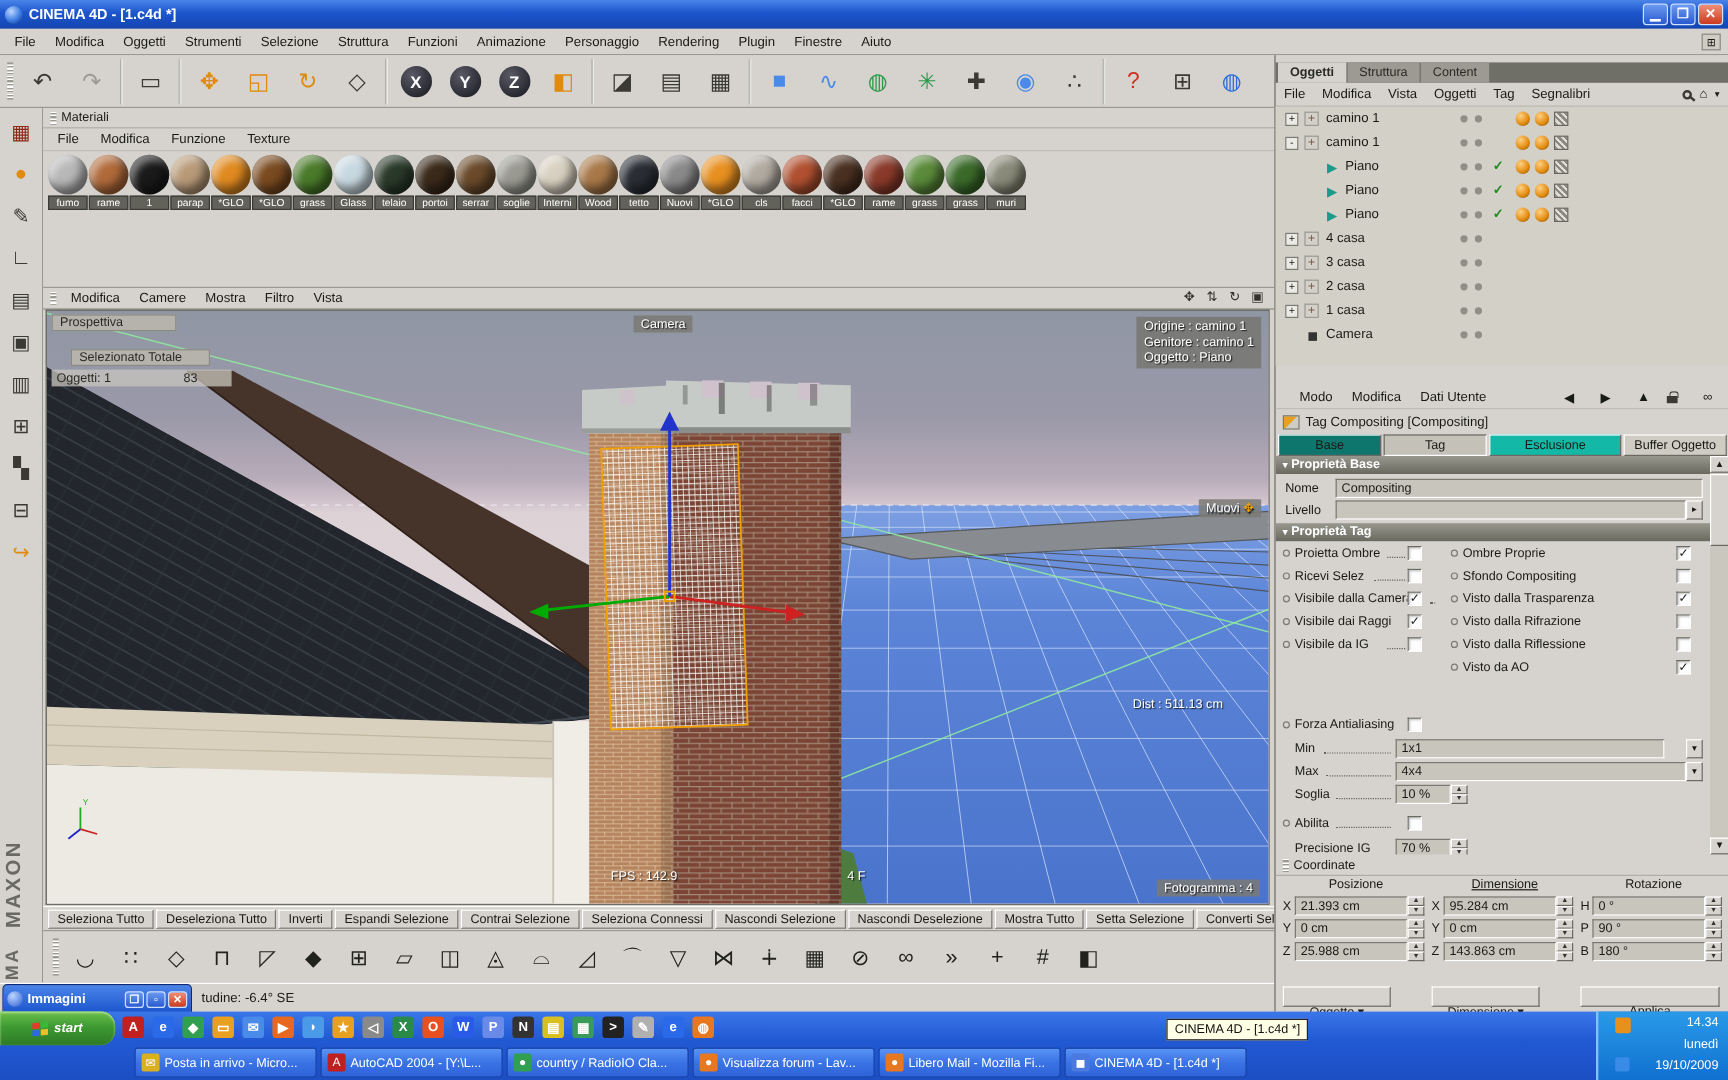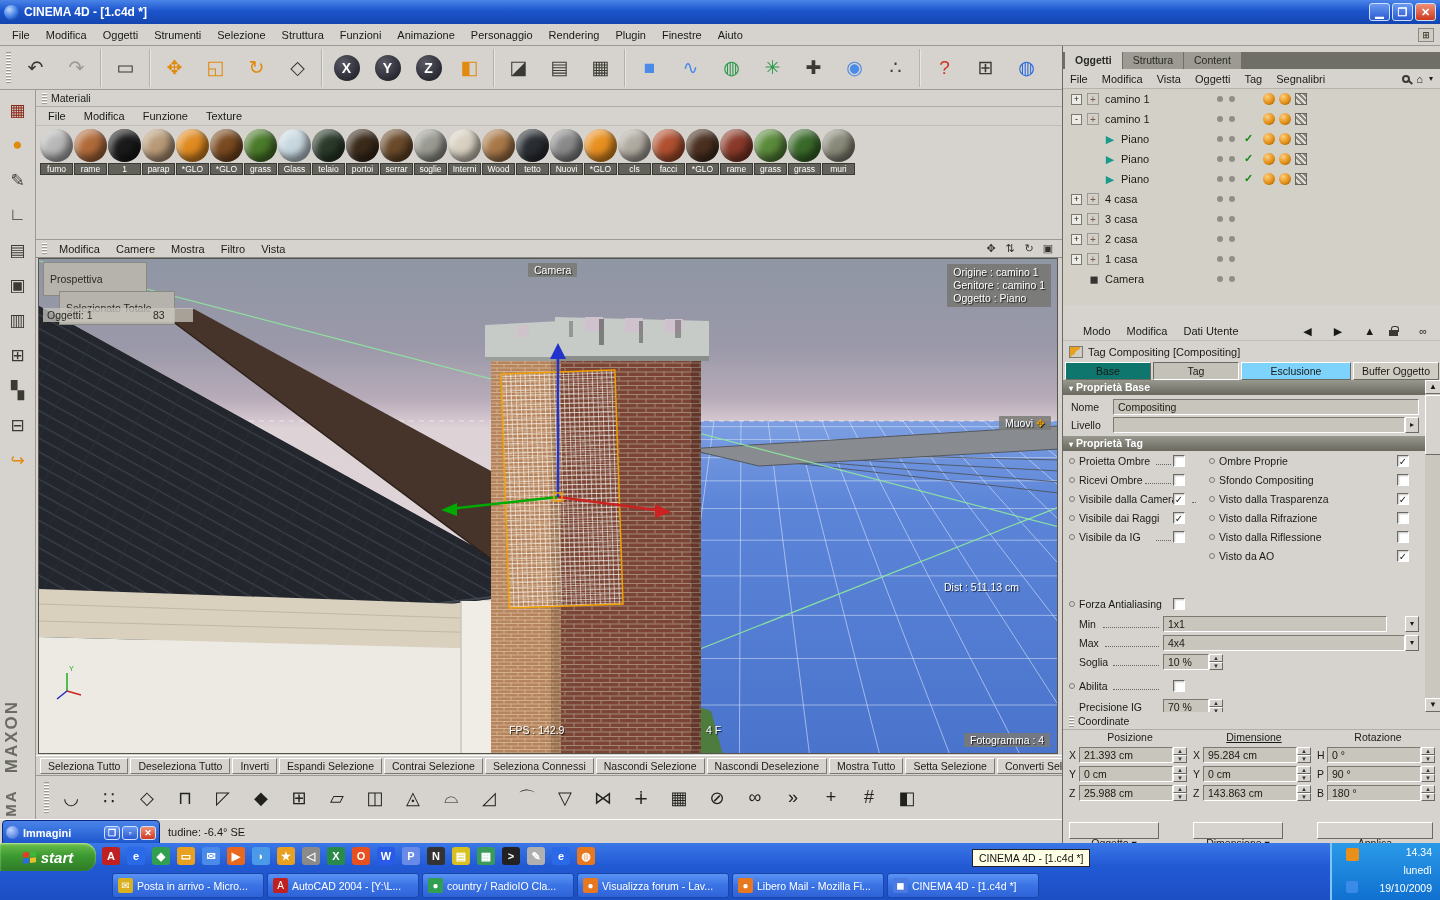--- a/index.html
+++ b/index.html
@@ -36,21 +36,21 @@
   
   #viewport{left:36px;top:240px;width:1026px;height:515px;background:#d6d3ce}
   #vp-menu{height:18px;display:flex;align-items:center;border-bottom:1px solid #8a8a82;padding-left:2px}
   #vp-menu .mi{padding:2px 8px}
   #vp-right{margin-left:auto;display:flex;gap:3px;padding-right:6px}
   .vpi{width:16px;height:14px;font-size:11px;line-height:13px;text-align:center;color:#33332b}
   #scene{position:absolute;left:2px;top:18px;width:1020px;height:496px;border:1px solid #55554d;overflow:hidden}
   #scene svg{position:absolute;left:0;top:0}
   .ovl{position:absolute;font-size:10.5px;color:#fff;text-shadow:1px 1px 1px rgba(0,0,0,.8);white-space:nowrap}
   .chip{background:rgba(122,122,116,.85);padding:1px 6px;border-radius:1px}
-  .chip-light{background:#b6b3ac;color:#2a2a24;text-shadow:none;border:1px solid #8a8a82;padding:10px 6px}
+  .chip-light{background:#b6b3ac;color:#2a2a24;text-shadow:none;border:1px solid #8a8a82;padding:0 6px}
   .infobox{background:rgba(116,116,110,.8);padding:2px 6px;text-align:left;line-height:13px}
   
   #selbar{left:36px;top:755px;width:1026px;height:20px;background:#d6d3ce;border-top:1px solid #fff;display:flex;align-items:center;gap:2px;padding-left:4px}
   .selbtn{height:16px;padding:1px 7px;background:#d6d3ce;border:1px solid;border-color:#fff #7a7a72 #7a7a72 #fff;font-size:10.5px;white-space:nowrap}
   #modelbar{left:36px;top:775px;width:1026px;height:44px;background:#d6d3ce;border-top:1px solid #9a9a92;display:flex;align-items:center;padding-left:4px}
   .modbtn{width:36px;height:34px;display:flex;align-items:center;justify-content:center;font-size:18px;color:#22221c;margin-right:2px}
   #statusbar{left:0;top:819px;width:1062px;height:24px;background:#d6d3ce;border-top:1px solid #fff;line-height:24px}
   #status-text{position:absolute;left:168px;top:0}
   
   #right-panel{left:1062px;top:46px;width:378px;height:797px;background:#d6d3ce;border-left:1px solid #6a6a62}
@@ -87,21 +87,21 @@
   .sarrow{position:absolute;left:0;width:16px;height:14px;background:#d6d3ce;border:1px solid;border-color:#fff #6a6a62 #6a6a62 #fff;font-size:8px;text-align:center;line-height:12px}
   .sthumb{position:absolute;left:0;width:16px;background:#d6d3ce;border:1px solid;border-color:#fff #6a6a62 #6a6a62 #fff}
   
   .coordcol{position:absolute;width:122px}
   .coordtitle{text-align:center;font-size:10.5px;padding-top:1px}
   .crow{position:absolute;height:17px;width:122px}
   .cpre{position:absolute;left:0;top:2px;font-size:10.5px}
   .cbtn{position:absolute;height:17px;background:#d6d3ce;border:1px solid;border-color:#fff #6a6a62 #6a6a62 #fff;font-size:10.5px;text-align:center;padding-top:14px}
   
   #taskbar{left:0;top:843px;width:1440px;height:57px;background:linear-gradient(180deg,#3a77e8,#225ad4 40%,#1c4ec4);z-index:40}
-  #startbtn{position:absolute;left:0;top:0;width:96px;height:28px;background:linear-gradient(180deg,#6cbf4c,#3d9a32 45%,#2e7a26);border-radius:0 12px 12px 0;color:#fff;font-weight:bold;font-style:italic;font-size:15px;display:flex;align-items:center;justify-content:center;gap:5px;box-shadow:inset 0 1px 2px #bfe8a0}
+  #startbtn{position:absolute;left:0;top:0;width:96px;height:28px;background:linear-gradient(180deg,#6cbf4c,#3d9a32 45%,#2e7a26);border-radius:0 12px 12px 0;color:#fff;font-weight:bold;font-style:italic;font-size:11px;display:flex;align-items:center;justify-content:center;gap:5px;box-shadow:inset 0 1px 2px #bfe8a0}
   .winflag{display:inline-grid;grid-template-columns:6px 6px;grid-gap:1px;transform:skewY(-6deg)}
   .winflag i{width:6px;height:5px;display:block}
   #quick{position:absolute;left:102px;top:4px;display:flex;gap:7px;align-items:center}
   .qicon{width:18px;height:18px;border-radius:3px;display:flex;align-items:center;justify-content:center;color:#fff;font-size:11px;font-weight:bold}
   #taskrow{position:absolute;left:112px;top:30px;display:flex;gap:3px}
   .taskbtn{width:152px;height:25px;background:linear-gradient(180deg,#5a93f5,#3a73e4 50%,#2f63d8);border-radius:3px;border:1px solid #1a46a8;color:#fff;font-size:10.5px;display:flex;align-items:center;gap:4px;padding:0 5px;overflow:hidden;white-space:nowrap}
   .tbicon{width:15px;height:15px;border-radius:2px;flex:0 0 15px;display:flex;align-items:center;justify-content:center;font-size:10px;color:#fff}
   #tray{position:absolute;right:0;top:0;width:110px;height:57px;background:linear-gradient(180deg,#2a9ae8,#1070d0);border-left:2px solid #7ec4f8;color:#fff;font-size:10.5px}
   #tray .line{position:absolute;right:8px;text-align:right}
   #tooltip{position:absolute;left:972px;top:849px;background:#ffffe6;border:1px solid #222;padding:2px 6px;font-size:10.5px;z-index:60;color:#111}
@@ -706,21 +706,21 @@
       <span>∞</span>
     </span>
   </div>
   <div class="abs" style="left:0;top:296px;width:378px;height:20px;display:flex;align-items:center;gap:5px;padding-left:6px">
     <span style="width:14px;height:12px;background:linear-gradient(135deg,#e8a020 50%,#cfccc4 50%);border:1px solid #7a7a72"></span>
     <span>Tag Compositing [Compositing]</span>
   </div>
   <div class="abs" style="left:2px;top:316px;width:374px;height:18px;display:flex;gap:2px" id="attr-tabs">
       <span style="flex: 1 1 0%; text-align: center; padding: 2px 0px; font-size: 10.5px; background: #0f766e; border-width: 1px; border-style: solid; border-image: initial; border-color: rgb(255, 255, 255) rgb(106, 106, 98) rgb(106, 106, 98) rgb(255, 255, 255);">Base</span>
       <span style="flex: 1 1 0%; text-align: center; padding: 2px 0px; font-size: 10.5px; background: rgb(196, 193, 185); border-width: 1px; border-style: solid; border-image: initial; border-color: rgb(106, 106, 98) rgb(255, 255, 255) rgb(255, 255, 255) rgb(106, 106, 98);">Tag</span>
-      <span style="flex: 1 1 0%; text-align: center; padding: 2px 12px; font-size: 10.5px; background: #7dd3fc; border-width: 1px; border-style: solid; border-image: initial; border-color: rgb(255, 255, 255) rgb(106, 106, 98) rgb(106, 106, 98) rgb(255, 255, 255);">Esclusione</span>
+      <span style="flex: 1 1 0%; text-align: center; padding: 2px 12px; font-size: 10.5px; background: #14b8a6; border-width: 1px; border-style: solid; border-image: initial; border-color: rgb(255, 255, 255) rgb(106, 106, 98) rgb(106, 106, 98) rgb(255, 255, 255);">Esclusione</span>
       <span style="flex: 1 1 0%; text-align: center; padding: 2px 0px; font-size: 10.5px; background: rgb(207, 204, 196); border-width: 1px; border-style: solid; border-image: initial; border-color: rgb(255, 255, 255) rgb(106, 106, 98) rgb(106, 106, 98) rgb(255, 255, 255);">Buffer Oggetto</span>
     </div>
   <div class="abs" id="attr-body" style="left:0;top:334px;width:378px;height:332px;overflow:hidden">
     <div class="sechdr" style="top:0"><span style="font-size:8px">▾</span> <span>Proprietà Base</span></div>
     <div class="arow" style="top:36px">
       <span class="alabel" style="left:8px">Livello</span>
       <span class="fld" style="left:50px;top:1px;width:292px"></span>
       <span class="dropbtn" style="left:342px;top:1px">▸</span>
     </div>
     <div class="arow" style="top:18px">
@@ -733,21 +733,21 @@
           <span class="acirc" style="left: 6px;"></span>
           <span class="alabel" style="left: 16px;">Proietta Ombre</span>
           <span class="leader" style="left: 92.8px; width: 15.2px;"></span>
           <span class="cb" style="left: 110px;"></span>
           <span class="acirc" style="left: 146px;"></span>
           <span class="alabel" style="left: 156px;">Ombre Proprie</span>
           <span class="cb" style="left: 334px;">✓</span>
         </div>
         <div class="arow" style="top: 19px;">
           <span class="acirc" style="left: 6px;"></span>
-          <span class="alabel" style="left: 16px;">Ricevi Ombre</span>
+          <span class="alabel" style="left: 16px;">Ricevi Selez</span>
           <span class="leader" style="left: 82.4px; width: 25.6px;"></span>
           <span class="cb" style="left: 110px;"></span>
           <span class="acirc" style="left: 146px;"></span>
           <span class="alabel" style="left: 156px;">Sfondo Compositing</span>
           <span class="cb" style="left: 334px;"></span>
         </div>
         <div class="arow" style="top: 38px;">
           <span class="acirc" style="left: 6px;"></span>
           <span class="alabel" style="left: 16px;">Visibile dalla Camera</span>
           <span class="leader" style="left: 129.2px; width: 4px;"></span>

